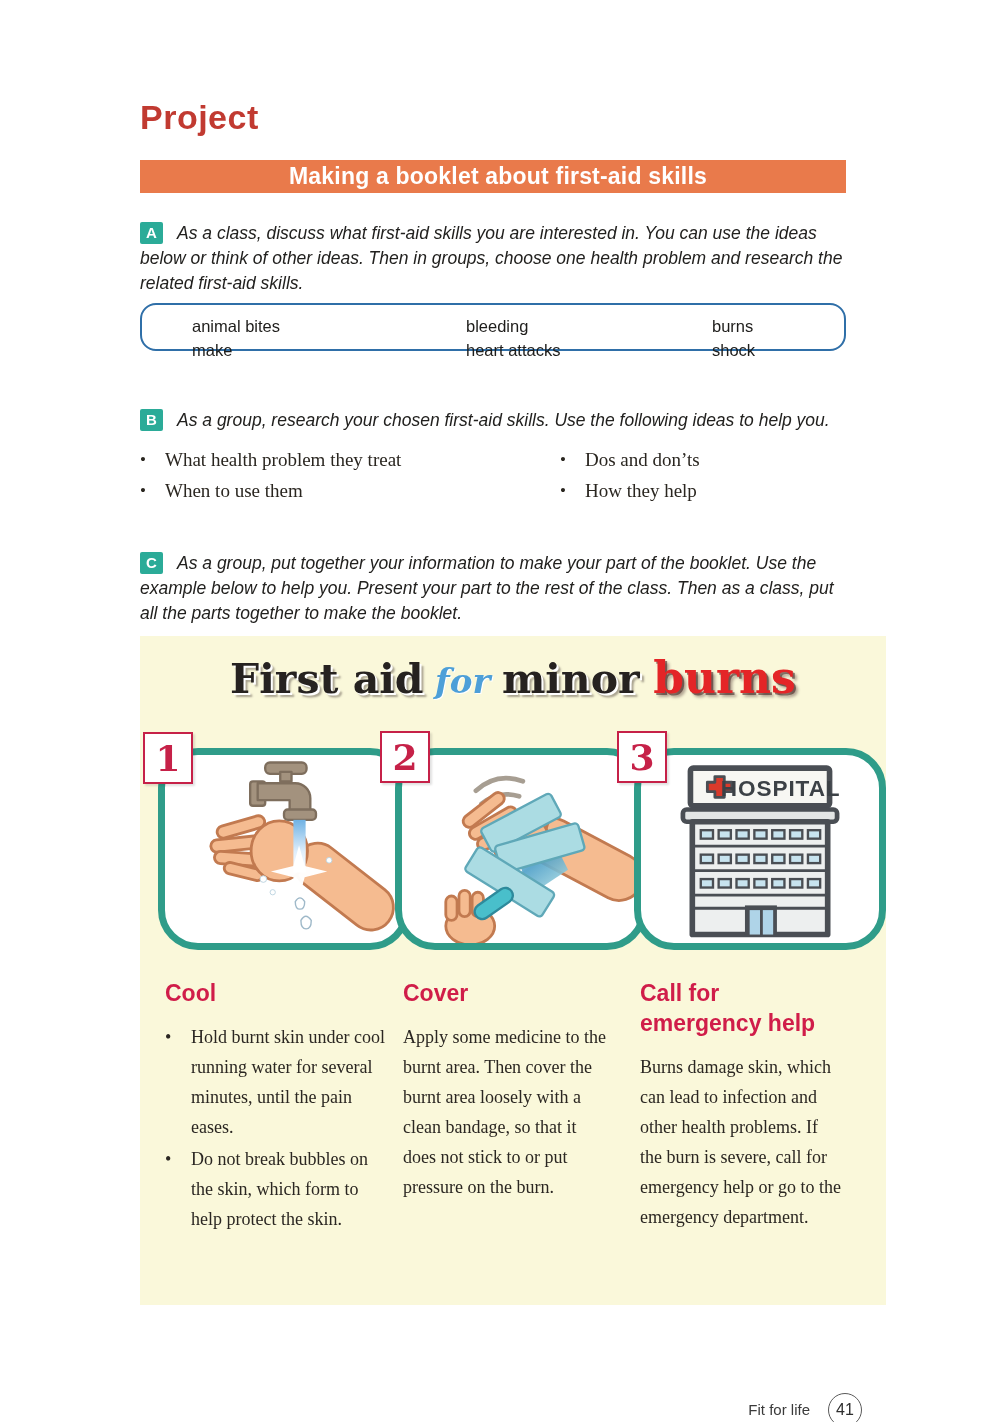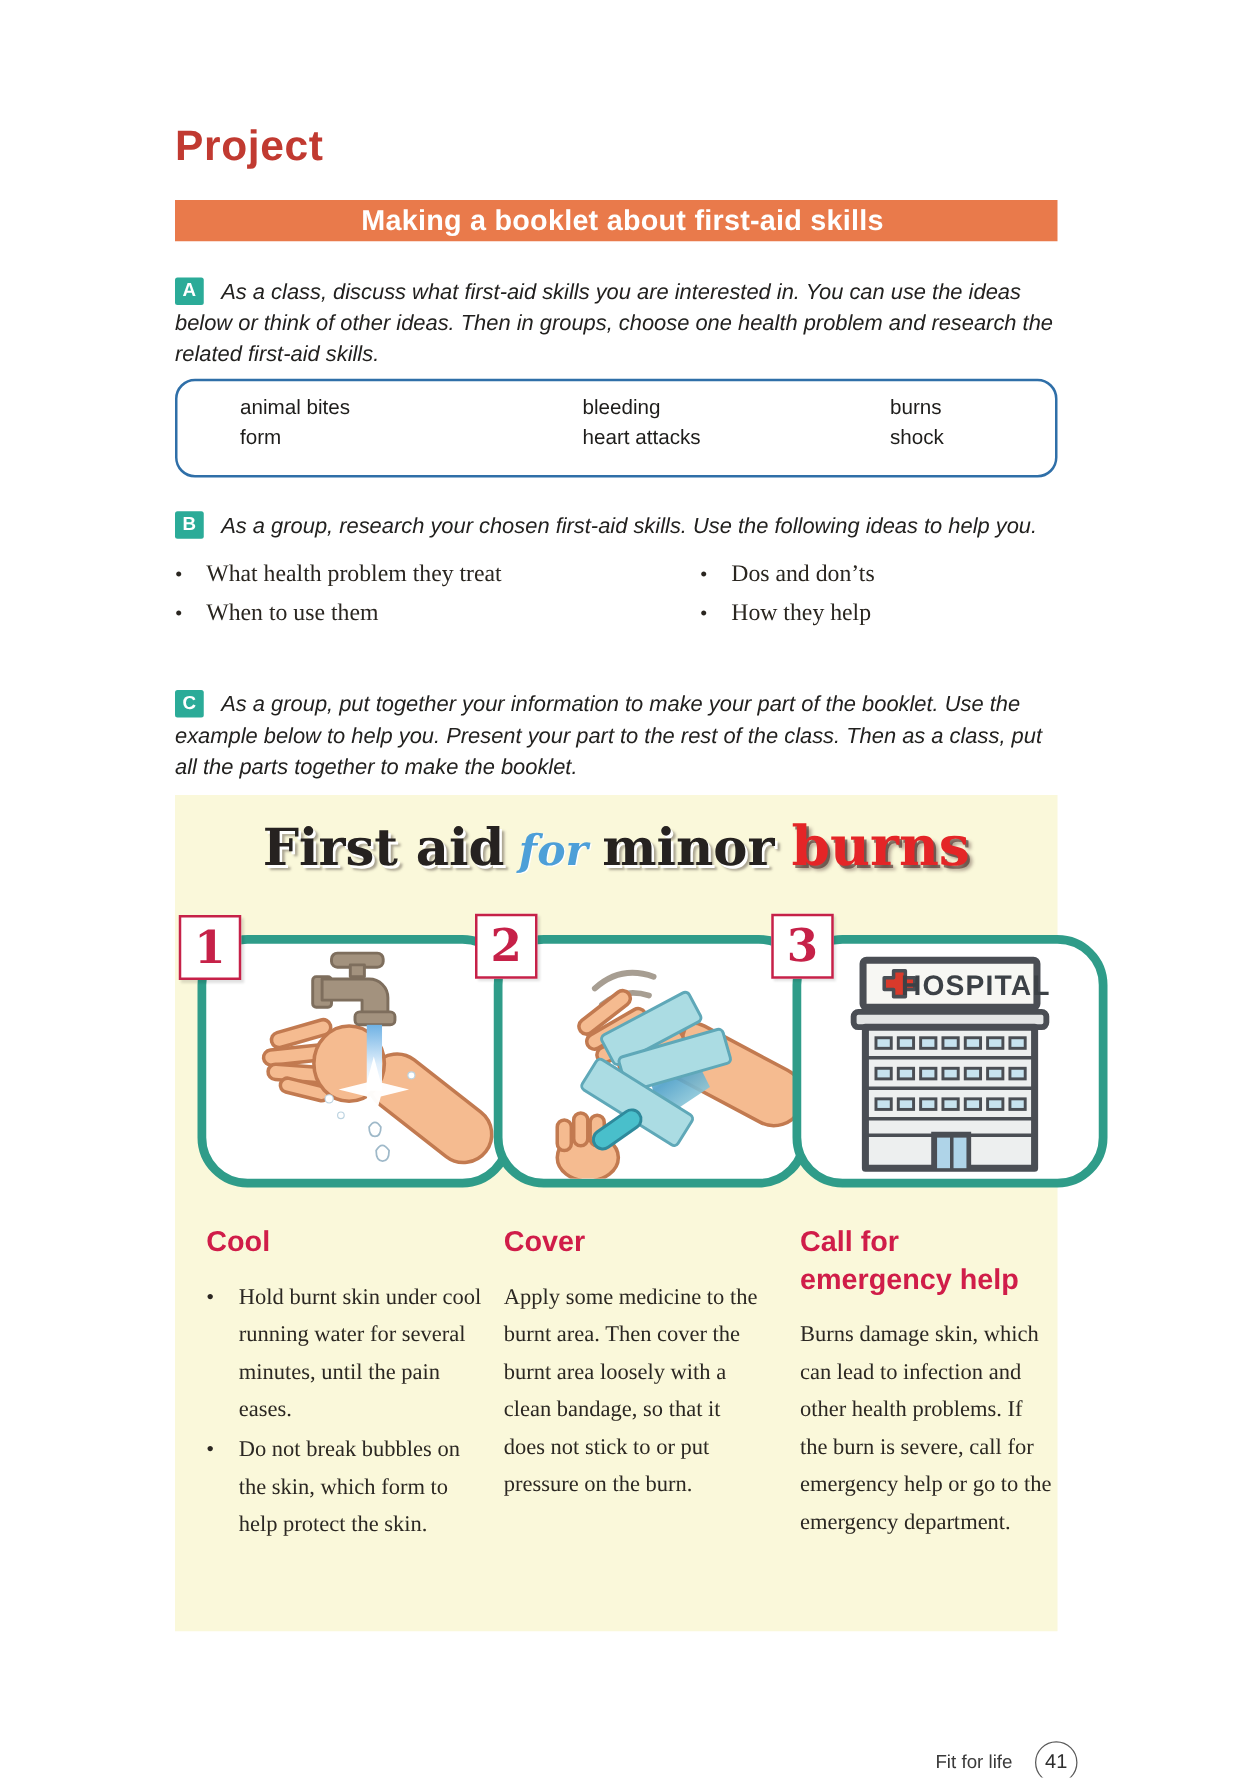--- a/index.html
+++ b/index.html
@@ -27,39 +27,39 @@
   .sec-b{top:408px;}
   .sec-c{top:551px;}
   .badge{
     float:left;width:23px;height:22px;background:#2bab98;color:#ffffff;
     font-style:normal;font-weight:bold;font-size:15px;text-align:center;
     line-height:22px;margin-right:14px;margin-top:1px;border-radius:2px;
   }
 
   
   .word-box{
-    left:140px;top:303px;width:706px;height:79px;border:2px solid #2f6fa8;
+    left:140px;top:303px;width:706px;height:48px;border:2px solid #2f6fa8;
     border-radius:16px;box-sizing:border-box;background:#ffffff;
   }
   .word-col{position:absolute;top:9px;font-size:16.5px;line-height:24px;color:#1e1d1b;}
   .word-col.c1{left:50px;}
   .word-col.c2{left:324px;}
   .word-col.c3{left:570px;}
 
   
   .ideas{left:140px;top:450px;width:706px;font-family:"Liberation Serif",serif;
     font-size:19px;color:#2a2620;}
   .idea-col{position:absolute;top:0;}
   .idea-col.left{left:0;width:400px;}
   .idea-col.right{left:420px;width:280px;}
   .idea-item{display:flex;margin-bottom:12px;line-height:19px;}
   .idea-item .dot{width:25px;font-size:17px;}
 
   
-  .poster{left:140px;top:636px;width:706px;height:669px;background:#faf8da;}
+  .poster{left:140px;top:636px;width:706px;height:669px;background:#faf8da;padding-left:40px;}
   .poster-title{
     position:absolute;left:0;top:16px;width:100%;text-align:center;
     font-family:"DejaVu Serif",serif;font-weight:bold;white-space:nowrap;
   }
   .pt-black{
     font-size:41px;color:#262220;
     text-shadow:2px 2px 0 #ffffff,4px 4px 2px rgba(70,60,55,0.45);
   }
   .pt-for{
     font-size:34px;font-style:italic;color:#4d9fd8;font-weight:bold;
@@ -123,21 +123,21 @@
 <div class="abs banner">Making a booklet about first-aid skills</div>
 
 <div class="abs instruction sec-a">
   <span class="badge">A</span>
   <span>As a class, discuss what first-aid skills you are interested in. You can use the ideas below or think of other ideas. Then in groups, choose one health problem and research the related first-aid skills.</span>
 </div>
 
 <div class="abs word-box">
   <div class="word-col c1">
     <div>animal bites</div>
-    <div>form</div>
+    <div>make</div>
   </div>
   <div class="word-col c2">
     <div>bleeding</div>
     <div>heart attacks</div>
   </div>
   <div class="word-col c3">
     <div>burns</div>
     <div>shock</div>
   </div>
 </div>

